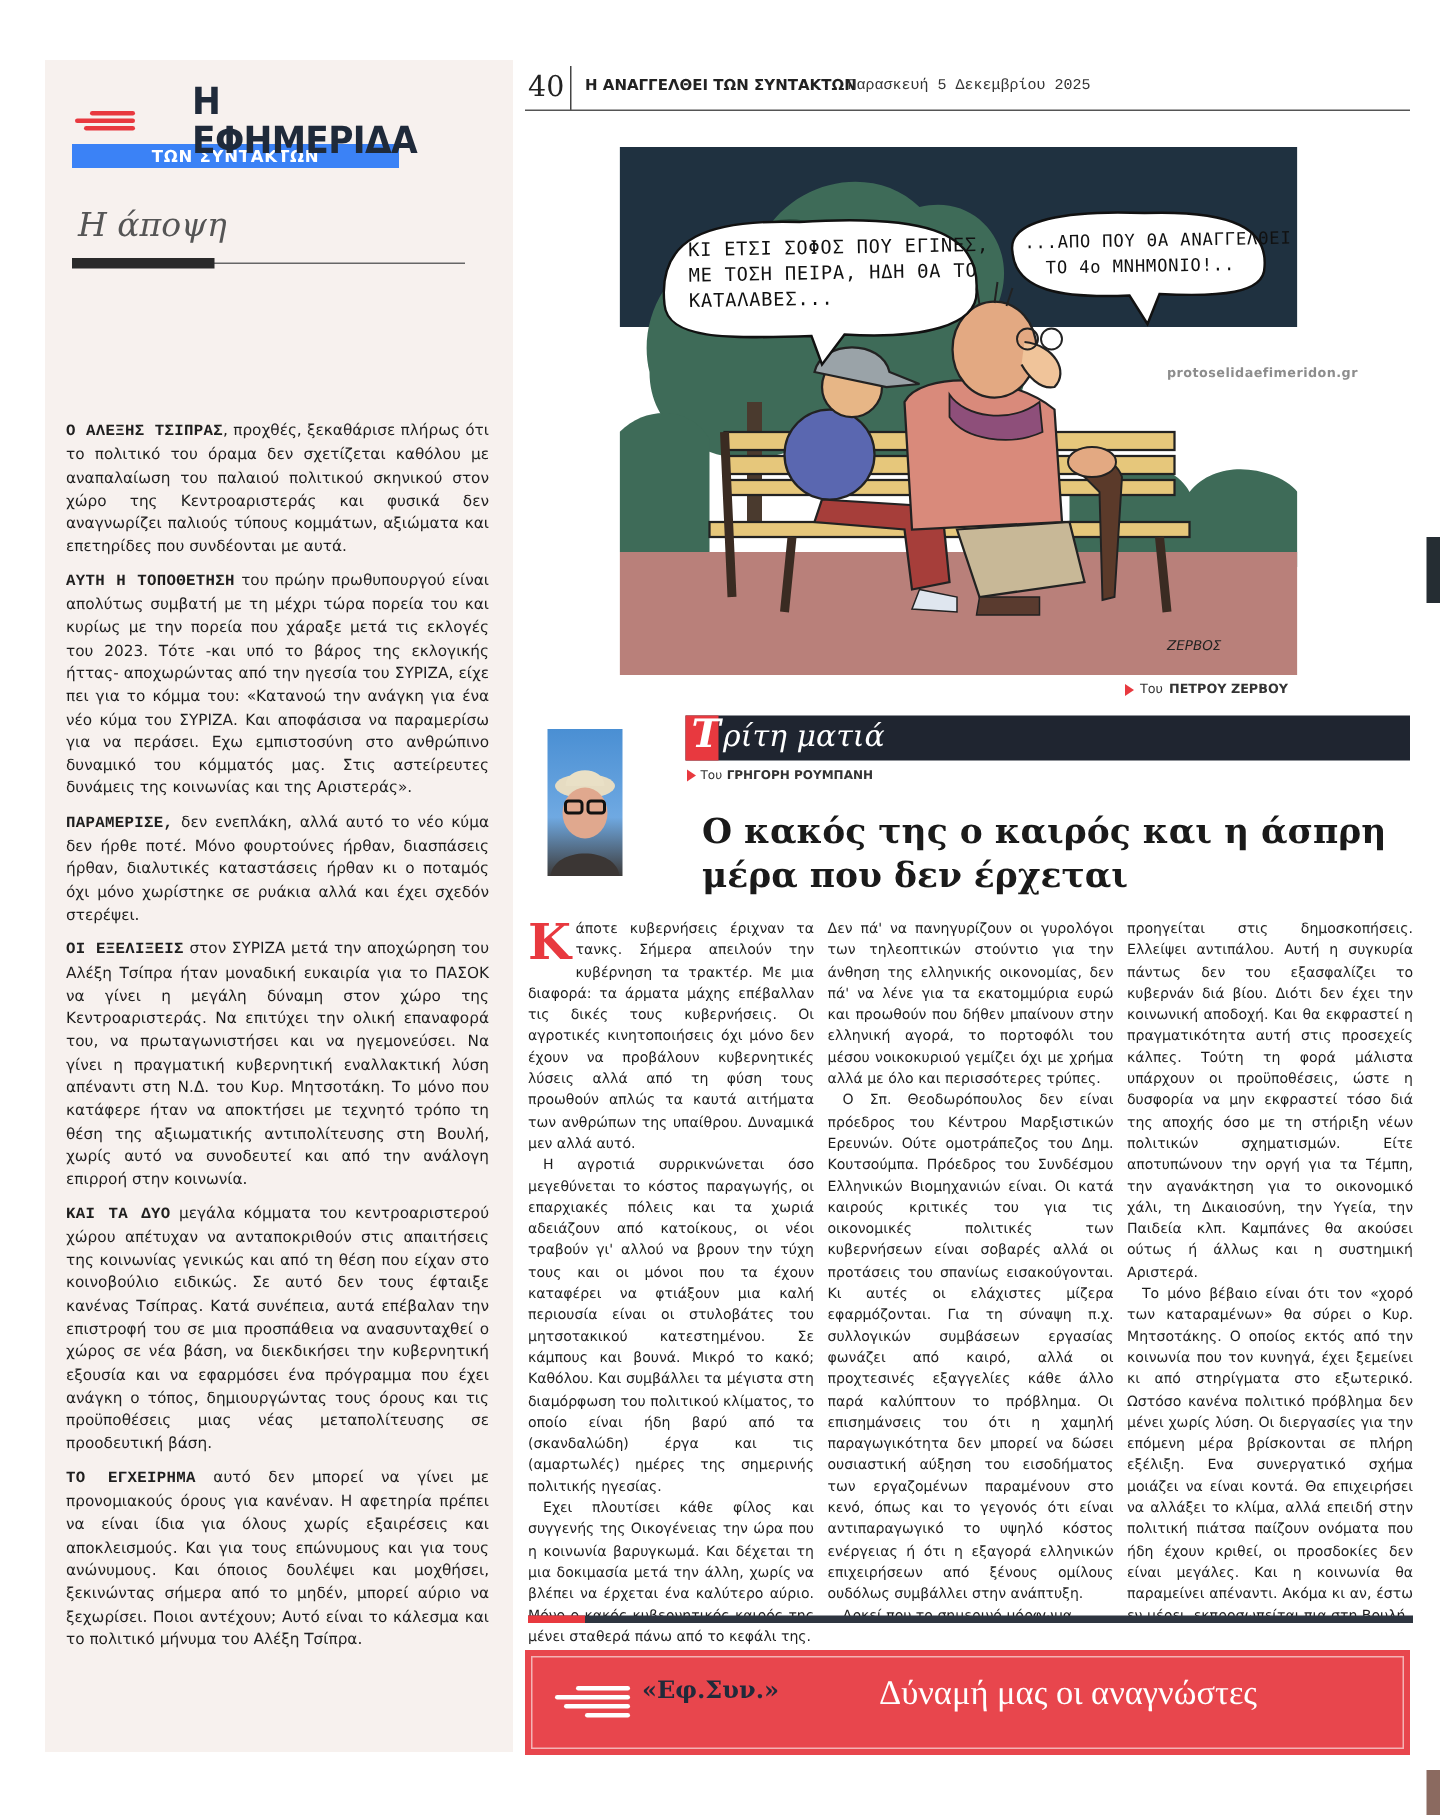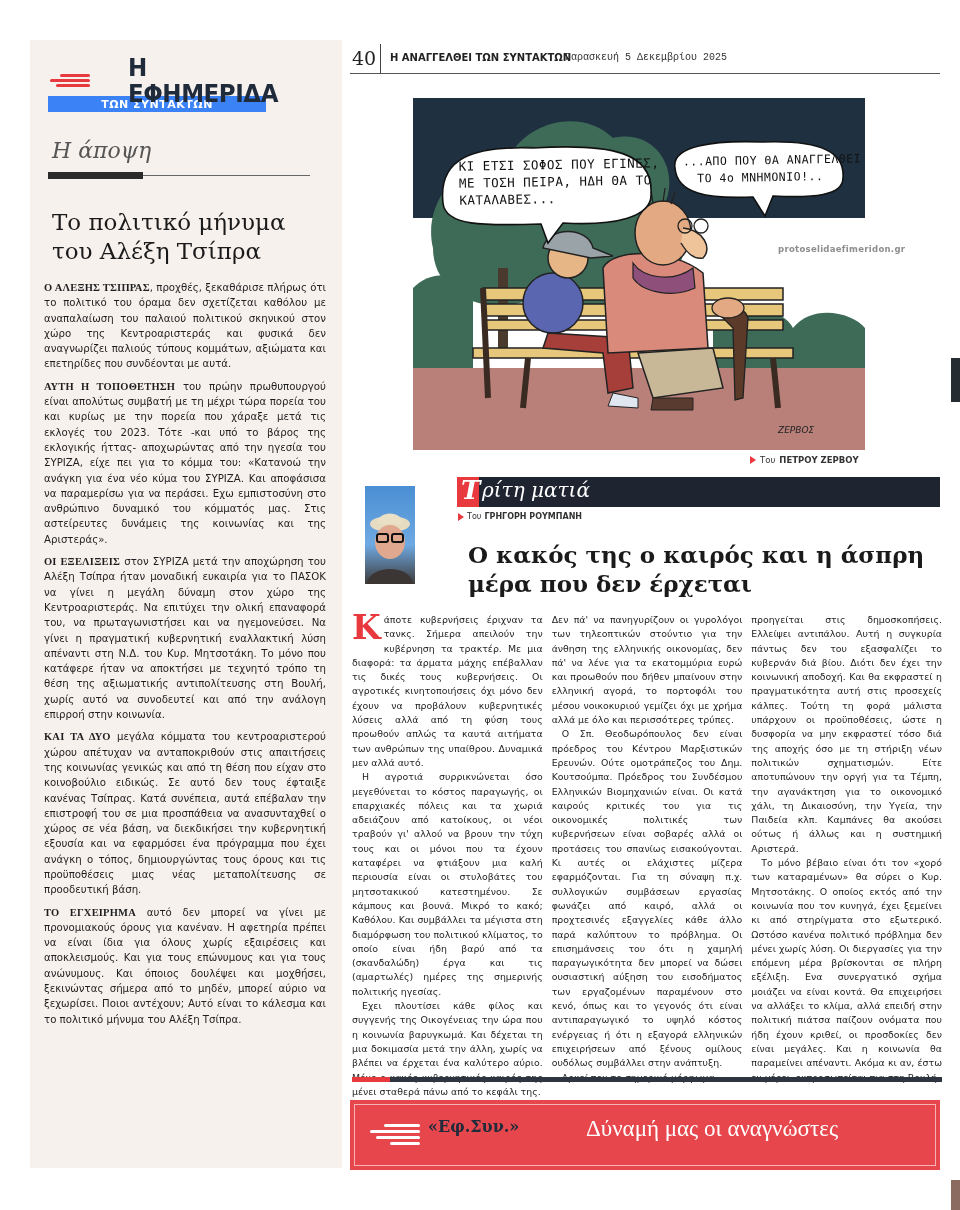--- a/index.html
+++ b/index.html
@@ -32,21 +32,21 @@
   .section-rule-thick { position: absolute; left: 18px; top: 132px; width: 95px; height: 7px; background: #2a2a2a; }
   .op-title {
     position: absolute; left: 22px; top: 168px; width: 270px; font-size: 23px; line-height: 29px;
     font-family: "DejaVu Serif", serif; color: #1a1a1a; font-weight: normal;
   }
   .op-body { position: absolute; left: 14px; top: 240px; width: 282px; }
   .op-body p {
     font-family: "DejaVu Sans", sans-serif; font-size: 10.2px; line-height: 15.3px;
     text-align: justify; margin-bottom: 7px; color: #1e1e1e; hyphens: auto;
   }
-  .op-body p b { font-family: Liberation Serif, serif; font-weight: bold; font-size: 10.5px; letter-spacing: 0.2px; }
+  .op-body p b { font-family: Liberation Mono, monospace; font-weight: bold; font-size: 10.5px; letter-spacing: 0.2px; }
 
   
   .page-header { position: absolute; left: 350px; top: 44px; width: 590px; height: 30px; }
   .page-num { position: absolute; left: 2px; top: 3px; font-size: 19px; font-family: "DejaVu Serif", serif; color: #222; }
   .page-num-divider { position: absolute; left: 30px; top: 0; width: 1px; height: 30px; background: #444; }
   .header-paper { position: absolute; left: 40px; top: 8px; font-family: "DejaVu Sans", sans-serif; font-weight: bold; font-size: 10px; color: #222; }
   .header-date { position: absolute; left: 215px; top: 8px; font-family: Liberation Mono, monospace; font-size: 10px; color: #333; }
   .header-rule { position: absolute; left: 0; top: 29px; width: 590px; height: 1px; background: #555; }
 
   
@@ -112,24 +112,24 @@
         <span style="top:8px;width:40px;"></span>
         <span style="top:13px;width:34px;"></span>
       </div>
       <div class="logo-title">Η ΕΦΗΜΕΡΙΔΑ</div>
     </div>
     <div class="logo-bar">ΤΩΝ ΣΥΝΤΑΚΤΩΝ</div>
   </div>
   <div class="section-label">Η άποψη</div>
   <div class="section-rule"></div>
   <div class="section-rule-thick"></div>
-  <h1 class="op-title">Το πολιτικό μήνυμα του Αλέξη Τσίπρα</h1>
   <div class="op-body">
     <p><b>Ο ΑΛΕΞΗΣ ΤΣΙΠΡΑΣ</b><span>, προχθές, ξεκαθάρισε πλήρως ότι το πολιτικό του όραμα δεν σχετίζεται καθόλου με αναπαλαίωση του παλαιού πολιτικού σκηνικού στον χώρο της Κεντροαριστεράς και φυσικά δεν αναγνωρίζει παλιούς τύπους κομμάτων, αξιώματα και επετηρίδες που συνδέονται με αυτά.</span></p>
     <p><b>ΑΥΤΗ Η ΤΟΠΟΘΕΤΗΣΗ</b><span> του πρώην πρωθυπουργού είναι απολύτως συμβατή με τη μέχρι τώρα πορεία του και κυρίως με την πορεία που χάραξε μετά τις εκλογές του 2023. Τότε -και υπό το βάρος της εκλογικής ήττας- αποχωρώντας από την ηγεσία του ΣΥΡΙΖΑ, είχε πει για το κόμμα του: «Κατανοώ την ανάγκη για ένα νέο κύμα του ΣΥΡΙΖΑ. Και αποφάσισα να παραμερίσω για να περάσει. Εχω εμπιστοσύνη στο ανθρώπινο δυναμικό του κόμματός μας. Στις αστείρευτες δυνάμεις της κοινωνίας και της Αριστεράς».</span></p>
+    <p><b>ΠΑΡΑΜΕΡΙΣΕ,</b><span> δεν ενεπλάκη, αλλά αυτό το νέο κύμα δεν ήρθε ποτέ. Μόνο φουρτούνες ήρθαν, διασπάσεις ήρθαν, διαλυτικές καταστάσεις ήρθαν κι ο ποταμός όχι μόνο χωρίστηκε σε ρυάκια αλλά και έχει σχεδόν στερέψει.</span></p>
     <p><b>ΟΙ ΕΞΕΛΙΞΕΙΣ</b><span> στον ΣΥΡΙΖΑ μετά την αποχώρηση του Αλέξη Τσίπρα ήταν μοναδική ευκαιρία για το ΠΑΣΟΚ να γίνει η μεγάλη δύναμη στον χώρο της Κεντροαριστεράς. Να επιτύχει την ολική επαναφορά του, να πρωταγωνιστήσει και να ηγεμονεύσει. Να γίνει η πραγματική κυβερνητική εναλλακτική λύση απέναντι στη Ν.Δ. του Κυρ. Μητσοτάκη. Το μόνο που κατάφερε ήταν να αποκτήσει με τεχνητό τρόπο τη θέση της αξιωματικής αντιπολίτευσης στη Βουλή, χωρίς αυτό να συνοδευτεί και από την ανάλογη επιρροή στην κοινωνία.</span></p>
     <p><b>ΚΑΙ ΤΑ ΔΥΟ</b><span> μεγάλα κόμματα του κεντροαριστερού χώρου απέτυχαν να ανταποκριθούν στις απαιτήσεις της κοινωνίας γενικώς και από τη θέση που είχαν στο κοινοβούλιο ειδικώς. Σε αυτό δεν τους έφταιξε κανένας Τσίπρας. Κατά συνέπεια, αυτά επέβαλαν την επιστροφή του σε μια προσπάθεια να ανασυνταχθεί ο χώρος σε νέα βάση, να διεκδικήσει την κυβερνητική εξουσία και να εφαρμόσει ένα πρόγραμμα που έχει ανάγκη ο τόπος, δημιουργώντας τους όρους και τις προϋποθέσεις μιας νέας μεταπολίτευσης σε προοδευτική βάση.</span></p>
     <p><b>ΤΟ ΕΓΧΕΙΡΗΜΑ</b><span> αυτό δεν μπορεί να γίνει με προνομιακούς όρους για κανέναν. Η αφετηρία πρέπει να είναι ίδια για όλους χωρίς εξαιρέσεις και αποκλεισμούς. Και για τους επώνυμους και για τους ανώνυμους. Και όποιος δουλέψει και μοχθήσει, ξεκινώντας σήμερα από το μηδέν, μπορεί αύριο να ξεχωρίσει. Ποιοι αντέχουν; Αυτό είναι το κάλεσμα και το πολιτικό μήνυμα του Αλέξη Τσίπρα.</span></p>
   </div>
 </div>
 
 <div class="page-header">
   <div class="page-num">40</div>
   <div class="page-num-divider"></div>
   <div class="header-paper">Η ΑΝΑΓΓΕΛΘΕΙ ΤΩΝ ΣΥΝΤΑΚΤΩΝ</div>

